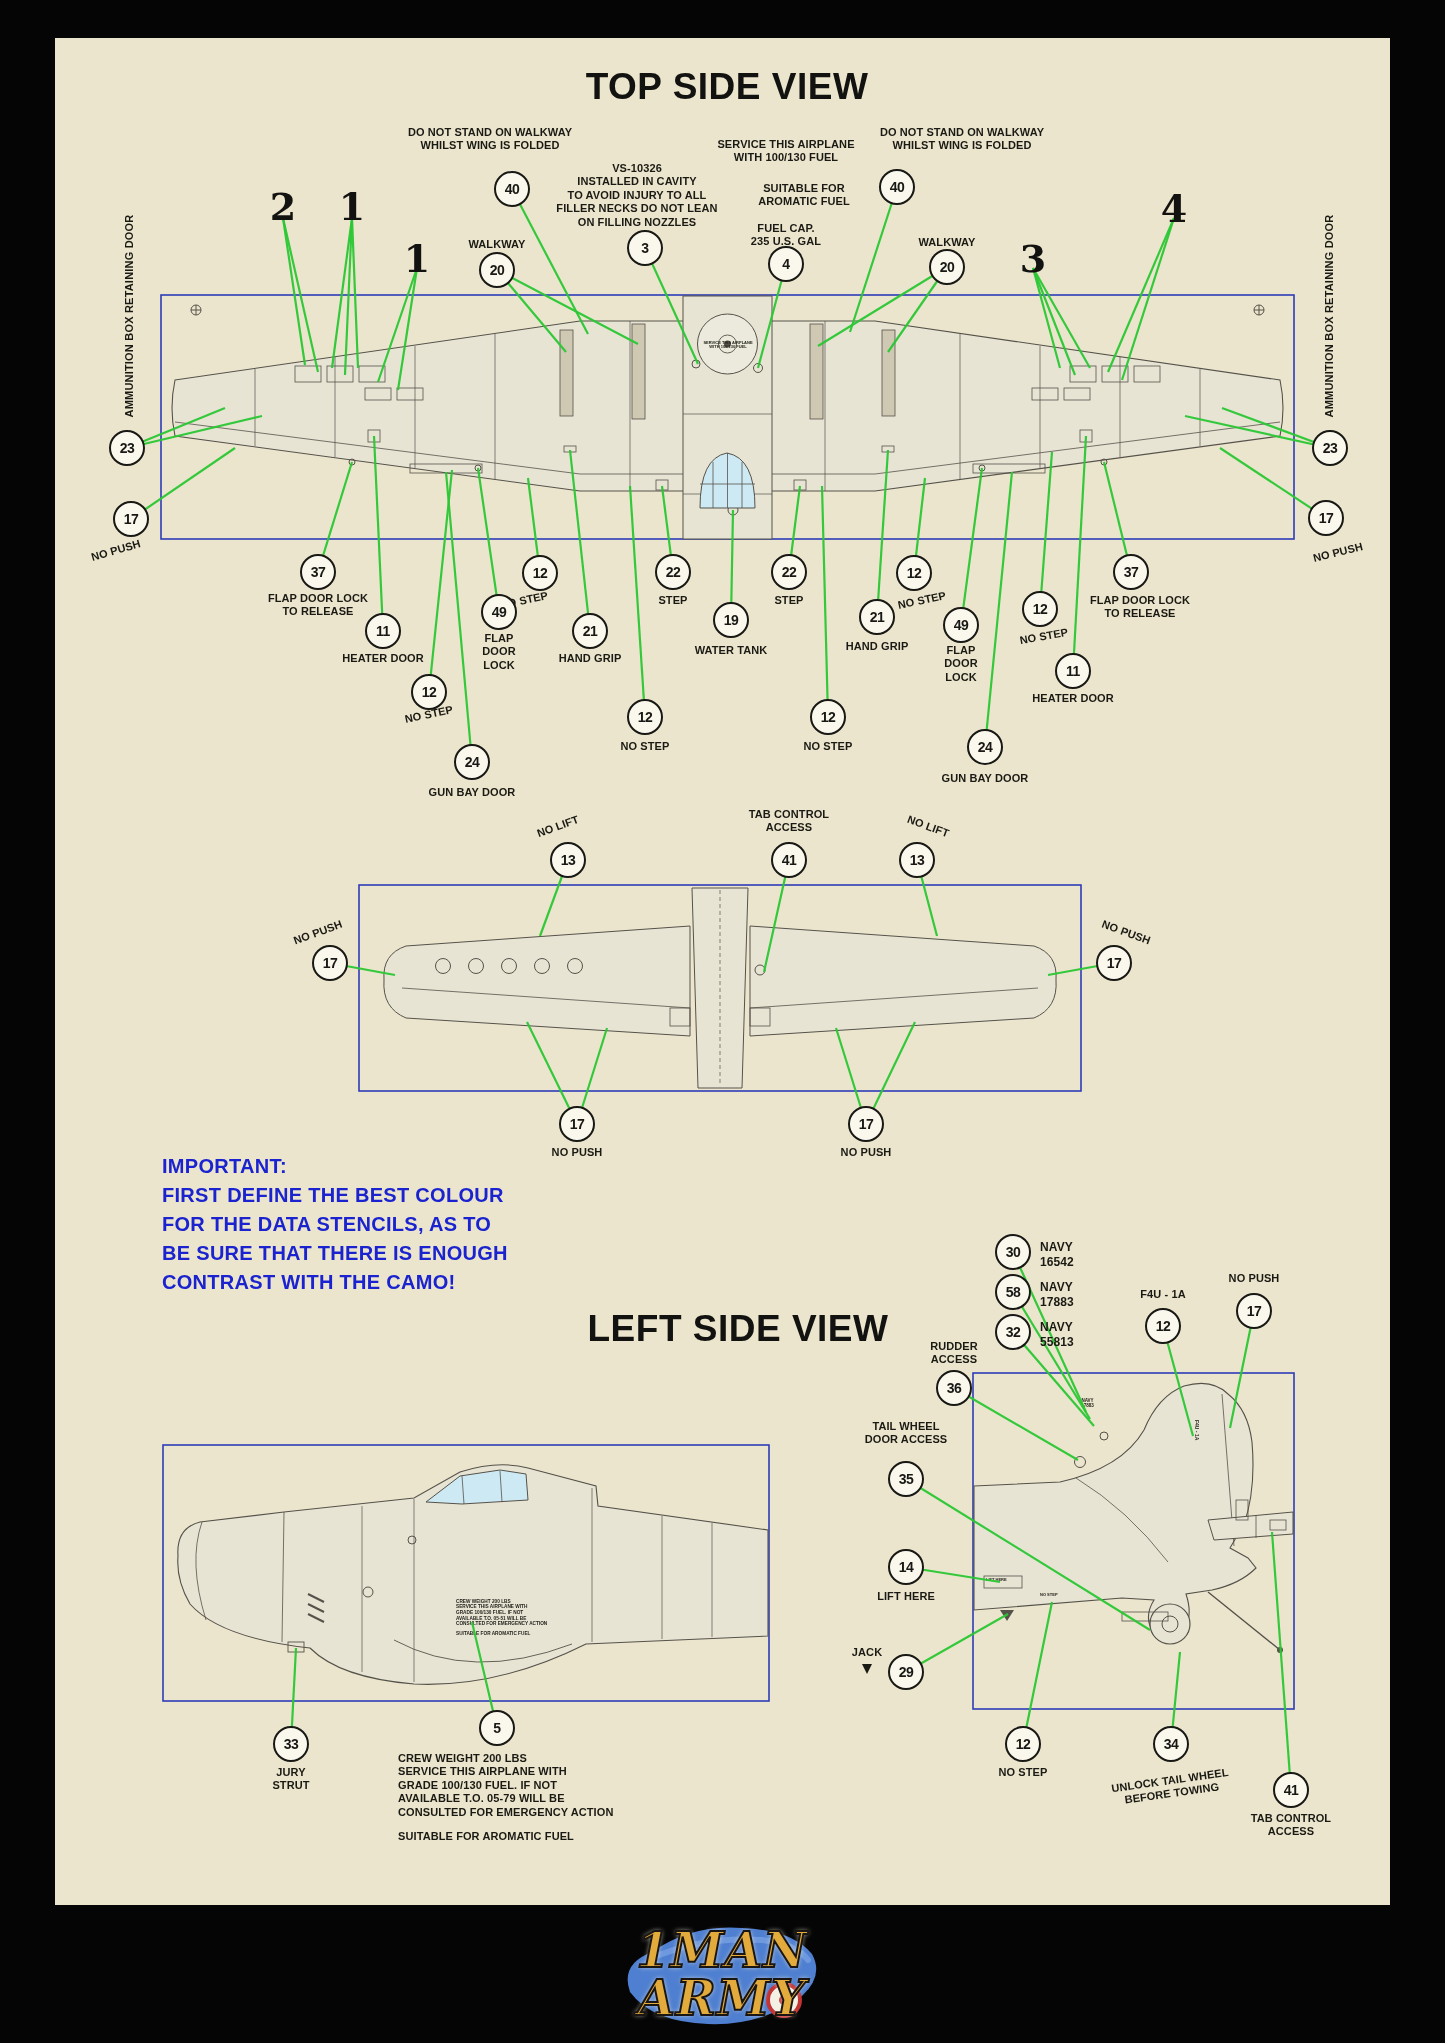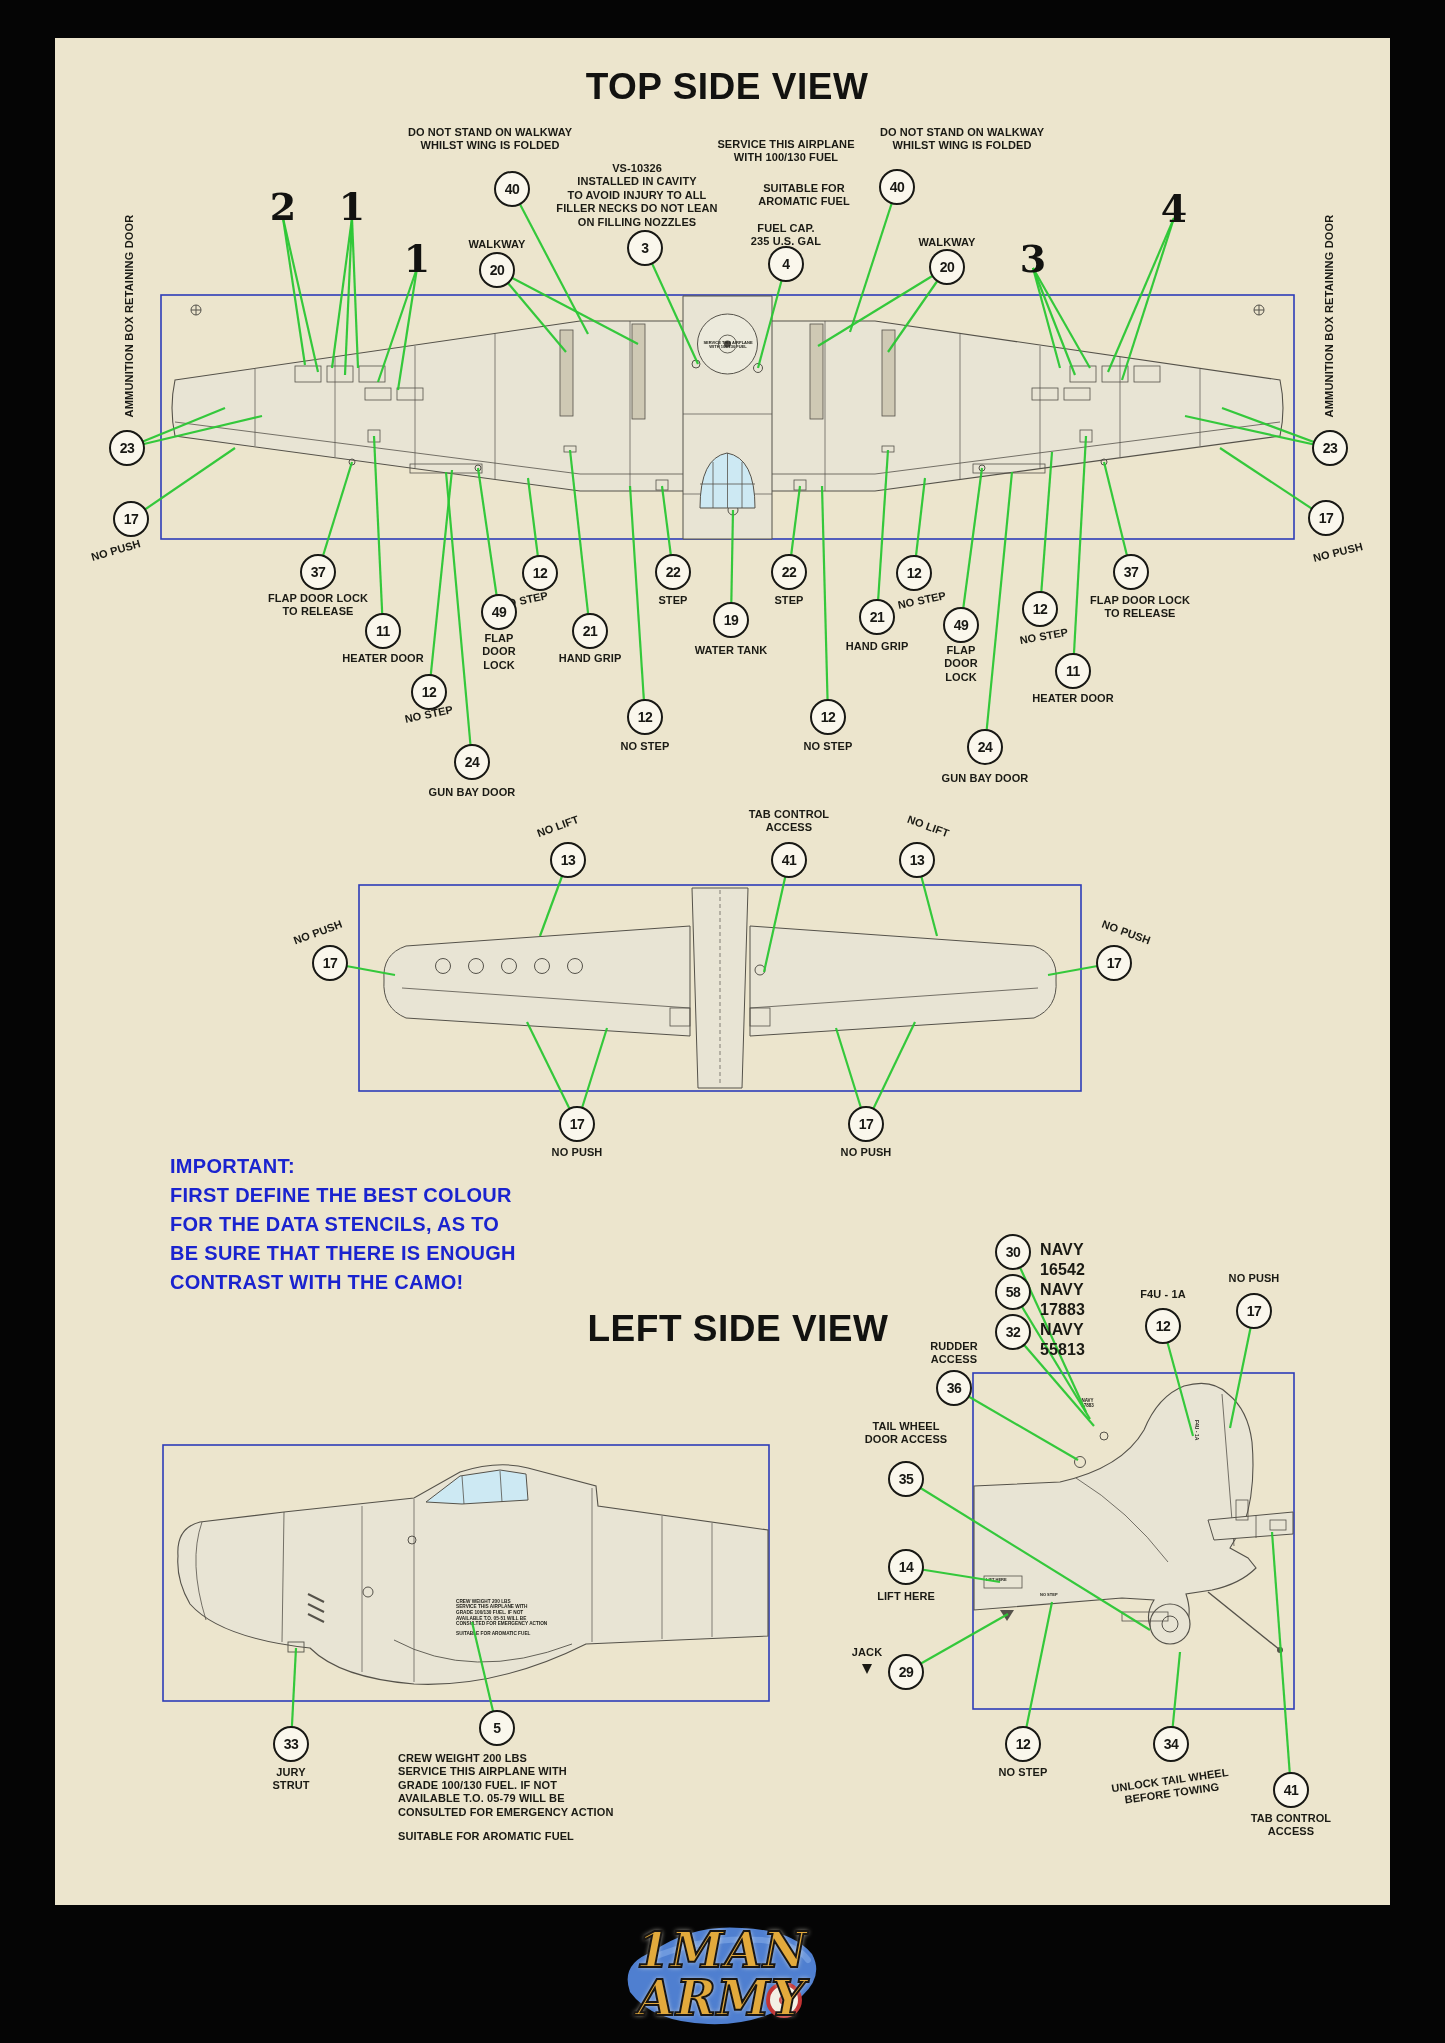--- a/index.html
+++ b/index.html
@@ -2,24 +2,24 @@
 <html><head>
 <meta charset="utf-8">
 <style>
   html,body{margin:0;padding:0;background:#050505;}
   #canvas{position:relative;width:1445px;height:2043px;background:#050505;font-family:"Liberation Sans",sans-serif;overflow:hidden;}
   .paper{position:absolute;left:55px;top:38px;width:1335px;height:1867px;background:#ece5cd;z-index:1;}
   .h1{position:absolute;transform:translateX(-50%);font-size:37px;font-weight:600;letter-spacing:.5px;color:#121210;z-index:5;white-space:nowrap;margin-top:8px;}
   .co{position:absolute;width:32px;height:32px;transform:translate(-50%,-50%);border:2.4px solid #181814;border-radius:50%;background:#faf7ec;color:#181814;font-weight:700;font-size:14px;display:flex;align-items:center;justify-content:center;z-index:6;letter-spacing:-.5px;}
   .lb{position:absolute;transform:translateX(-50%);font-size:11px;font-weight:700;line-height:1.22;letter-spacing:.1px;color:#1a1a14;text-align:center;white-space:pre-line;z-index:5;}
   .lb.la{transform:none;text-align:left;}
-  .lb.sm{font-size:16px;}
+  .lb.sm{font-size:12px;}
   .vert{position:absolute;transform:translate(-50%,-50%) rotate(-90deg);font-size:11px;font-weight:700;color:#1a1a14;white-space:nowrap;z-index:5;letter-spacing:.2px;}
   .bigd{position:absolute;transform:translate(-50%,-50%);font-family:"DejaVu Serif",serif;font-weight:700;font-size:38px;color:#121210;z-index:5;}
-  .note{position:absolute;left:162px;top:1152px;color:#1a23cf;font-weight:700;font-size:20px;line-height:1.45;letter-spacing:.3px;z-index:5;white-space:pre-line;margin-left:8px;}
+  .note{position:absolute;left:162px;top:1152px;color:#1a23cf;font-weight:700;font-size:20px;line-height:1.45;letter-spacing:.3px;z-index:5;white-space:pre-line;}
   .draw{position:absolute;z-index:2;}
   #leaders{position:absolute;left:0;top:0;z-index:4;pointer-events:none;}
   #leaders line{stroke:#2bc734;stroke-width:2.2;opacity:.95;}
   .tiny{position:absolute;transform-origin:0 0;font-weight:700;color:#23231c;white-space:pre-line;z-index:3;line-height:1.2;}
   .arrow-down{position:absolute;width:0;height:0;border-left:5px solid transparent;border-right:5px solid transparent;border-top:10px solid #1a1a14;z-index:5;}
   .logo-line{position:absolute;left:722px;transform:translateX(-50%);font-family:"DejaVu Serif",serif;font-style:italic;font-weight:700;font-size:48px;line-height:1;color:#e3aa3c;-webkit-text-stroke:2px #191613;text-shadow:0 0 5px rgba(248,244,230,.85);letter-spacing:1px;z-index:3;white-space:nowrap;}
 </style>
 </head>
 <body>
 

